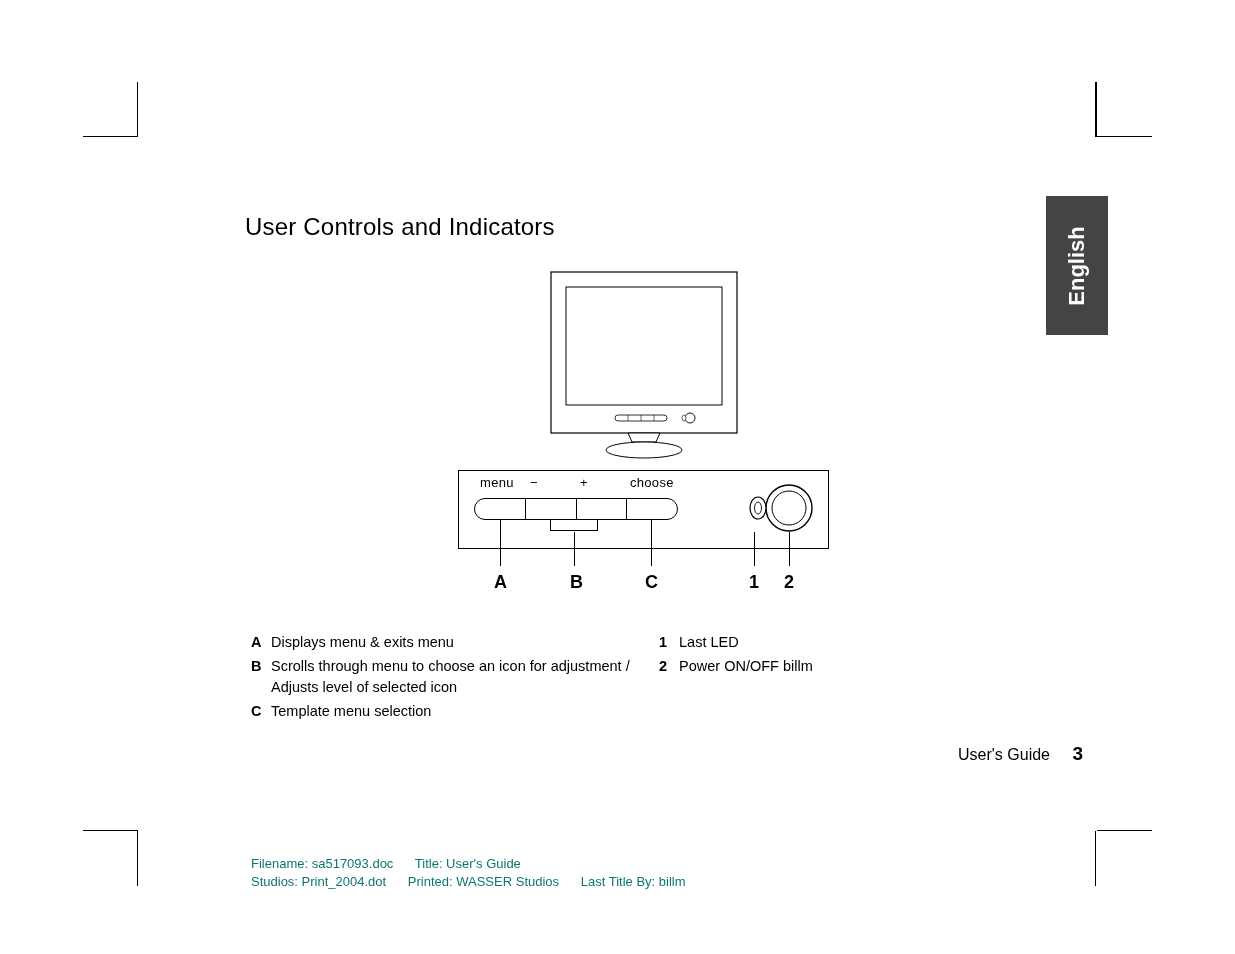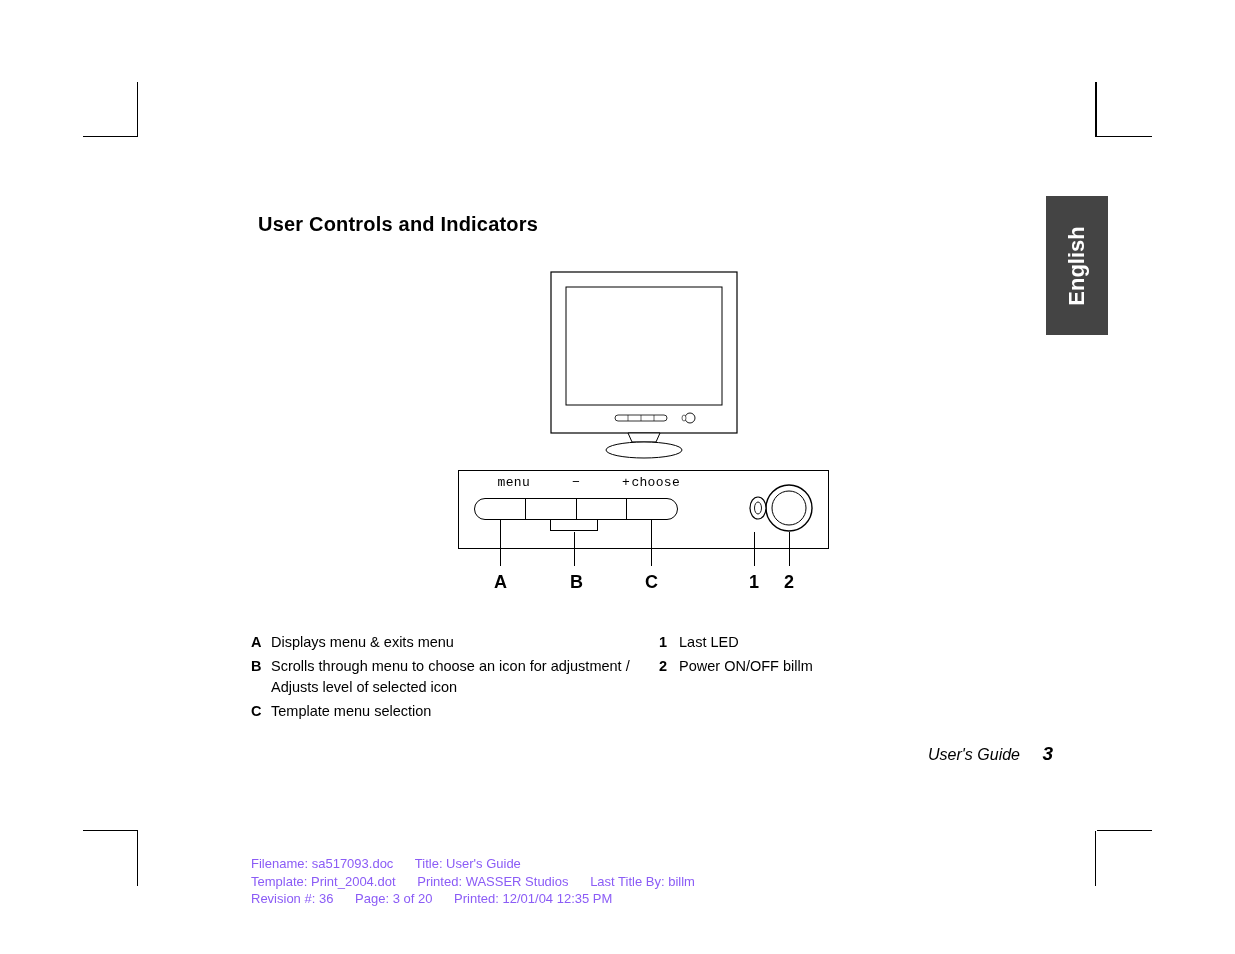--- a/index.html
+++ b/index.html
@@ -21,22 +21,22 @@
   }
   .lang-tab span {
     color: #fff; font-weight: bold; font-size: 22px;
     transform: rotate(-90deg);
     white-space: nowrap;
   }
 
   
   .heading {
     position: absolute;
-    top: 213px; left: 258px;
-    font-size: 20px; font-weight: 700;
+    top: 213px; left: 245px;
+    font-size: 24px; font-weight: 400;
     letter-spacing: 0.2px;
   }
 
   
   .diagram {
     position: absolute;
     top: 270px; left: 458px;
     width: 371px; height: 330px;
   }
 
@@ -52,21 +52,21 @@
     display: flex; align-items: center;
   }
   .panel-labels-row {
     position: absolute;
     top: 475px; left: 480px;
     width: 200px;
     display: flex;
     font-size: 13px;
     letter-spacing: 0.3px;
   }
-  .panel-labels-row span { flex: 1; text-align: right; font-family: Liberation Mono, monospace; }
+  .panel-labels-row span { flex: 1; text-align: left; }
 
   .btn-group {
     position: absolute;
     top: 498px; left: 474px;
     width: 204px; height: 22px;
     border: 1.5px solid #000;
     border-radius: 11px;
     display: flex;
   }
   .btn-group .seg {
@@ -107,33 +107,32 @@
     line-height: 1.4;
   }
   .legend .col { position: absolute; }
   .legend .row { display: flex; margin-bottom: 4px; }
   .legend .key { font-weight: 800; width: 20px; flex-shrink: 0; }
   .legend .desc { }
 
   
   .page-footer {
     position: absolute;
-    top: 743px; left: 928px;
+    top: 743px; left: 958px;
     font-size: 16px;
-    font-style: italic;
   }
   .page-footer .num { font-weight: 800; font-size: 19px; margin-left: 18px; }
 
   
   .docmeta {
     position: absolute;
     top: 855px; left: 251px;
     font-size: 13px;
     line-height: 1.35;
-    color: #8b5cf6;
+    color: #0f766e;
   }
 </style>
 </head>
 <body>
 
 <div class="page">
 
   <div class="crop h" style="top:136px; left:83px;"></div>
   <div class="crop v" style="top:82px; left:137px;"></div>
 
@@ -246,24 +245,19 @@
     <span>User's Guide</span>
     <span class="num">3</span>
   </div>
 
   <div class="docmeta">
     <div>
       <span>Filename: sa517093.doc</span>&nbsp;&nbsp;&nbsp;&nbsp;&nbsp;
       <span>Title: User's Guide</span>
     </div>
     <div>
-      <span>Template: Print_2004.dot</span>&nbsp;&nbsp;&nbsp;&nbsp;&nbsp;
+      <span>Studios: Print_2004.dot</span>&nbsp;&nbsp;&nbsp;&nbsp;&nbsp;
       <span>Printed: WASSER Studios</span>&nbsp;&nbsp;&nbsp;&nbsp;&nbsp;
       <span>Last Title By: billm</span>
     </div>
-    <div>
-      <span>Revision #: 36</span>&nbsp;&nbsp;&nbsp;&nbsp;&nbsp;
-      <span>Page: 3 of 20</span>&nbsp;&nbsp;&nbsp;&nbsp;&nbsp;
-      <span>Printed: 12/01/04 12:35 PM</span>
-    </div>
   </div>
 
 </div>
 
 </body></html>

